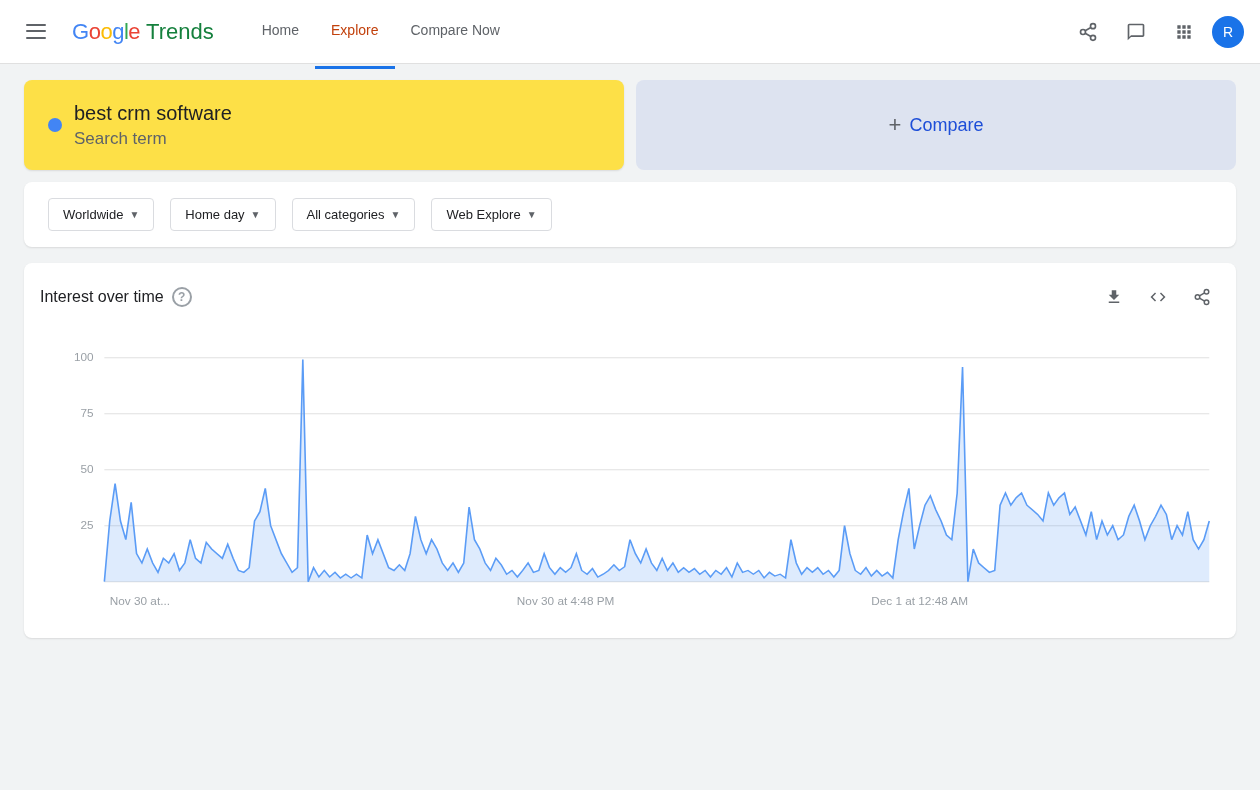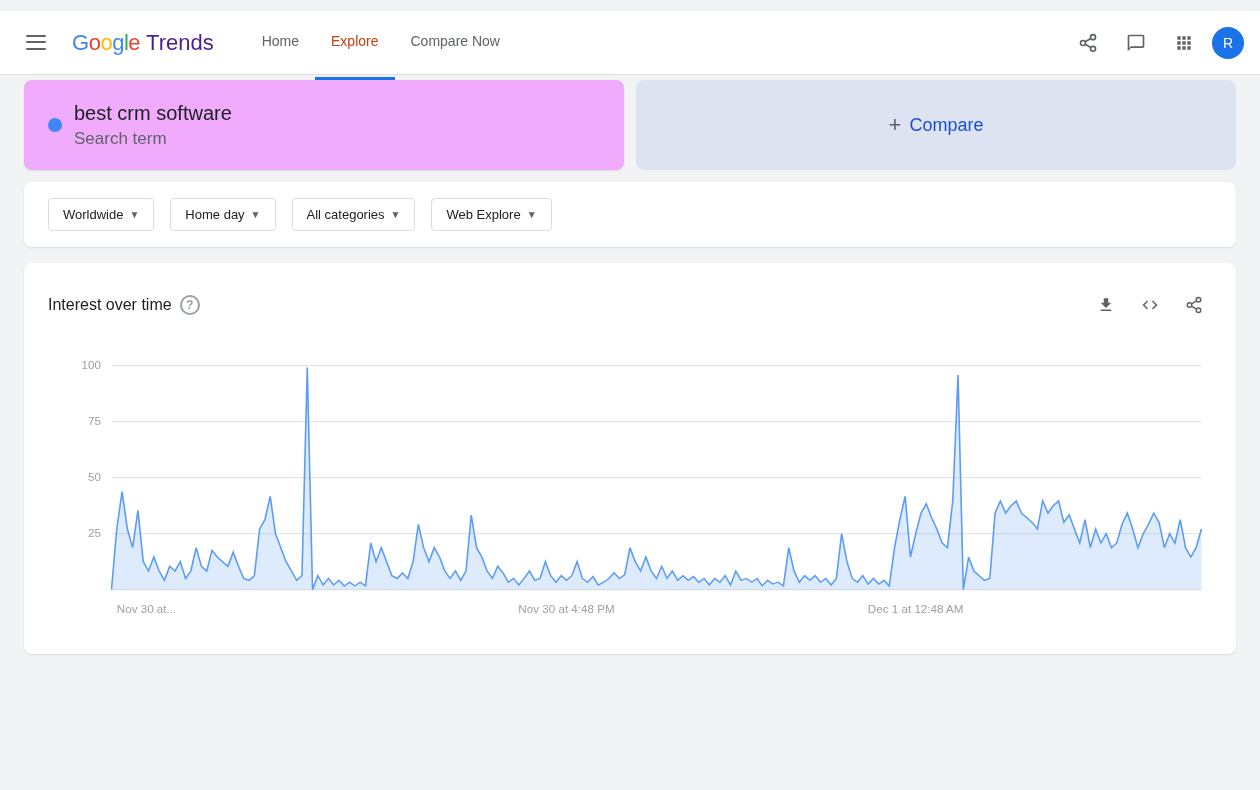--- a/index.html
+++ b/index.html
@@ -8,35 +8,35 @@
     
     .header {
       background: #fff;
       border-bottom: 1px solid #e0e0e0;
       height: 64px;
       display: flex;
       align-items: center;
       padding: 0 16px;
       gap: 24px;
       position: sticky;
-      top: 11px;
+      top: 0;
       z-index: 100;
     }
     .header-left { display: flex; align-items: center; gap: 16px; }
     .hamburger { width: 24px; height: 24px; cursor: pointer; display: flex; flex-direction: column; justify-content: space-around; padding: 2px; }
     .hamburger span { display: block; height: 2px; background: #5f6368; border-radius: 2px; }
     .logo { display: flex; align-items: center; gap: 2px; text-decoration: none; }
     .logo-google { font-size: 22px; font-weight: 400; letter-spacing: -0.5px; }
     .logo-g { color: #4285f4; }
     .logo-o1 { color: #ea4335; }
     .logo-o2 { color: #fbbc05; }
     .logo-g2 { color: #4285f4; }
     .logo-l { color: #34a853; }
     .logo-e { color: #ea4335; }
-    .logo-trends { font-size: 22px; color: #4c1d95; font-weight: 400; margin-left: 4px; }
+    .logo-trends { font-size: 22px; color: #15803d; font-weight: 400; margin-left: 4px; }
 
     .nav { display: flex; align-items: center; gap: 0; margin-left: 8px; }
     .nav-item {
       padding: 0 16px;
       height: 74px;
       display: flex;
       align-items: center;
       font-size: 14px;
       color: #5f6368;
       cursor: pointer;
@@ -70,21 +70,21 @@
     
     .main { padding: 16px 24px; max-width: 1260px; }
 
     
     .search-area {
       display: flex;
       gap: 12px;
       margin-bottom: 12px;
     }
     .search-term-card {
-      background: #f0abfc;
+      background: #fde047;
       border-radius: 8px;
       padding: 20px 24px;
       flex: 1;
       display: flex;
       align-items: center;
       gap: 12px;
       box-shadow: 0 1px 2px rgba(0,0,0,0.1);
       min-height: 90px;
     }
     .term-dot {
@@ -136,21 +136,21 @@
       color: #202124;
       white-space: nowrap;
       justify-content: center;
     }
     .filter-arrow { font-size: 10px; color: #5f6368; }
 
     
     .chart-card {
       background: #fff;
       border-radius: 8px;
-      padding: 24px;
+      padding: 16px;
       box-shadow: 0 1px 2px rgba(0,0,0,0.1);
       margin-bottom: 16px;
     }
     .chart-header {
       display: flex;
       align-items: center;
       justify-content: space-between;
       margin-bottom: 24px;
     }
     .chart-title-area { display: flex; align-items: center; gap: 8px; }

